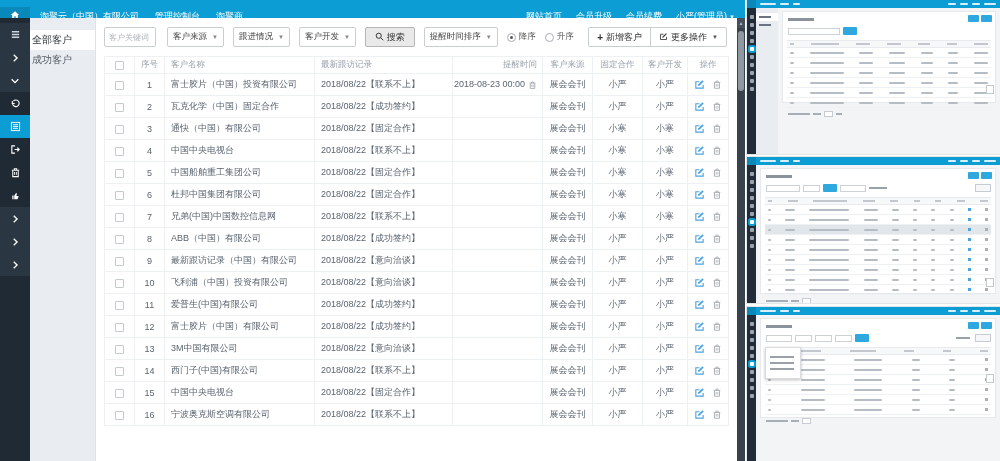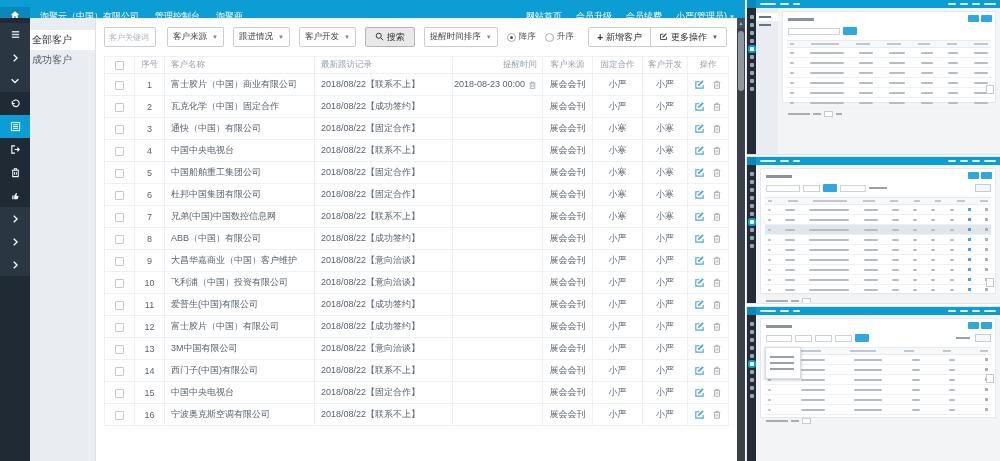--- a/index.html
+++ b/index.html
@@ -294,21 +294,21 @@
             <th>固定合作</th>
             <th>客户开发</th>
             <th>操作</th>
           </tr>
         </thead>
         <tbody>
 
         <tr>
             <td><span class="cb"></span></td>
             <td>1</td>
-            <td class="al">富士胶片（中国）商业有限公司</td>
+            <td class="al">富士胶片（中国）投资有限公司</td>
             <td class="al">2018/08/22【联系不上】</td>
             <td class="ar"><span>2018-08-23 00:00</span><span class="ico rem-del">
                   <svg width="9" height="10" viewBox="0 0 12 12">
                     <path d="M3 4v6.5h6V4" stroke="#9aa1a8" stroke-width="1.1" fill="none"></path>
                     <path d="M2 3.5h8M4.7 3.5V2h2.6v1.5" stroke="#9aa1a8" stroke-width="1.1" fill="none"></path>
                     <path d="M5 5.5v3M7 5.5v3" stroke="#9aa1a8" stroke-width="1"></path>
                   </svg>
                 </span></td>
             <td>展会会刊</td>
             <td>小严</td>
@@ -516,21 +516,21 @@
                       <path d="M2 3.5h8M4.7 3.5V2h2.6v1.5" stroke="#a7adb3" stroke-width="1.1" fill="none"></path>
                       <path d="M5 5.5v3M7 5.5v3" stroke="#a7adb3" stroke-width="1"></path>
                     </svg>
                   </span>
                 </span>
               </td>
           </tr>
             <tr>
             <td><span class="cb"></span></td>
             <td>9</td>
-            <td class="al">大昌华嘉商业（中国）客户维护</td>
+            <td class="al">最新跟访记录（中国）有限公司</td>
             <td class="al">2018/08/22【意向洽谈】</td>
             <td class="ar"><span></span></td>
             <td>展会会刊</td>
             <td>小严</td>
             <td>小严</td>
             <td>
                 <span class="op-icons">
                   <span class="ico">
                     <svg width="11" height="11" viewBox="0 0 12 12">
                       <path d="M10 6.5V10H2V3h4" stroke="#4aa3e0" stroke-width="1.2" fill="none"></path>

